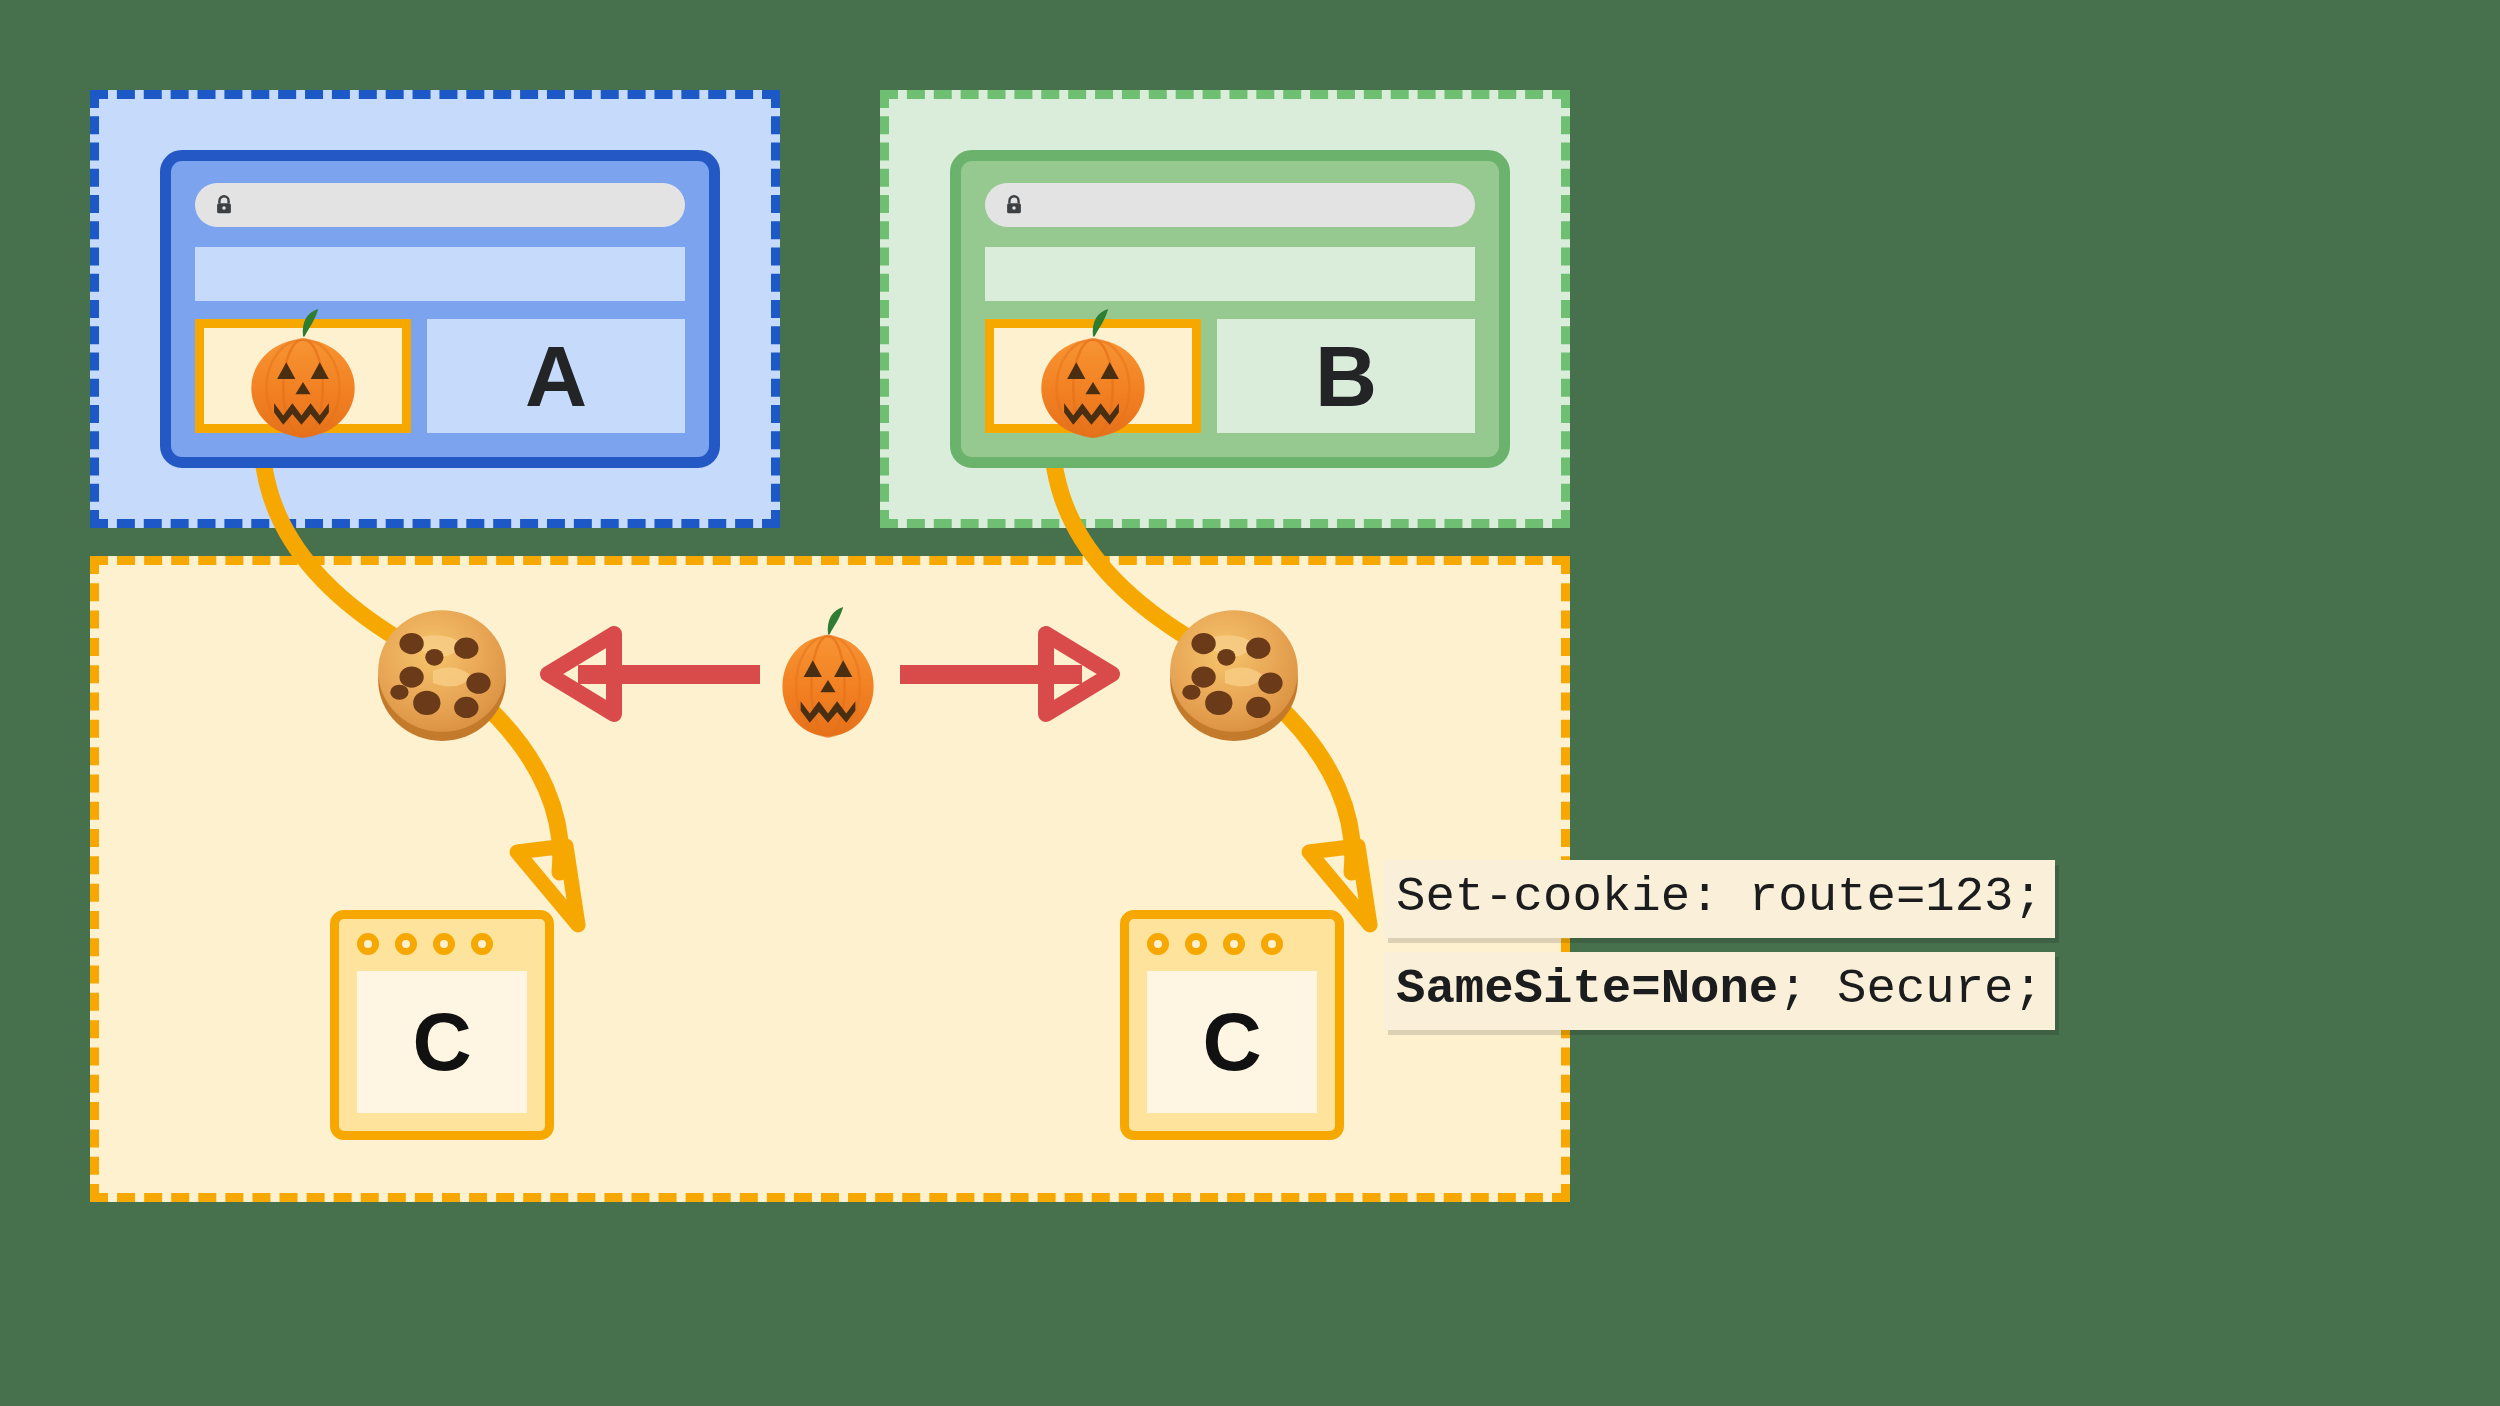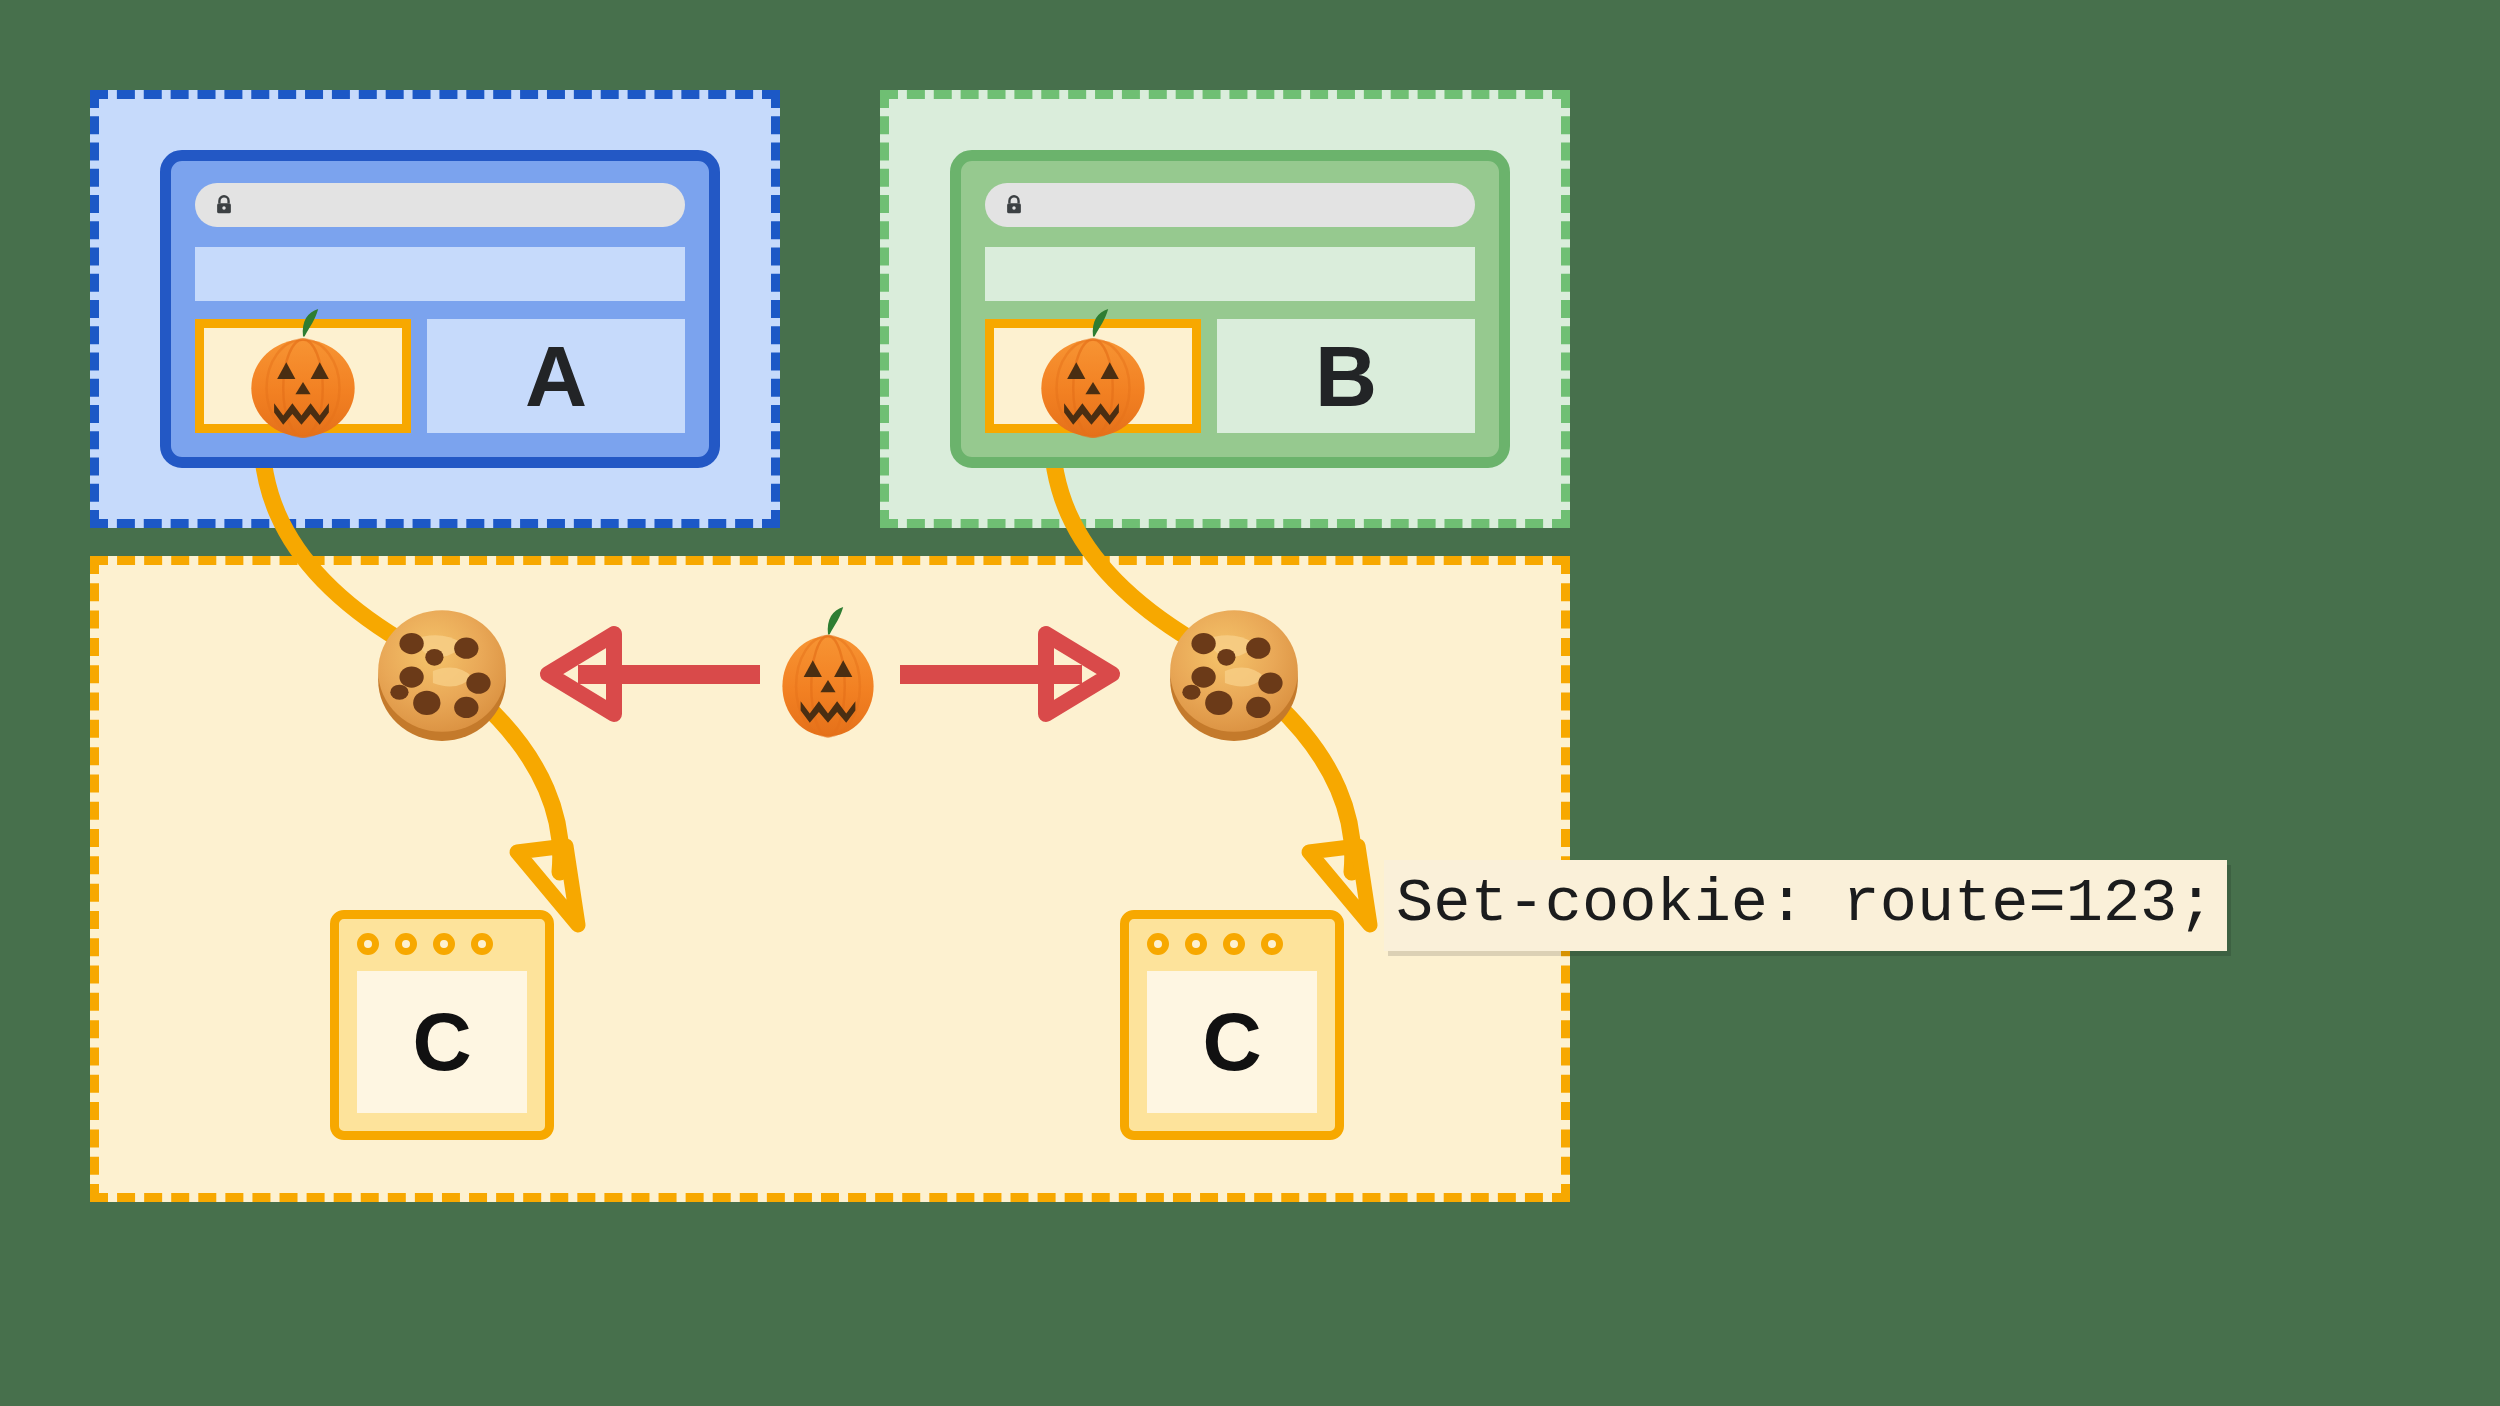--- a/index.html
+++ b/index.html
@@ -51,21 +51,21 @@
   .server.right{left:1120px;top:910px;}
   .server-dots{position:absolute;left:18px;top:14px;display:flex;gap:16px;}
   .dot{width:22px;height:22px;border-radius:50%;background:#FDF1D0;
     box-sizing:border-box;border:7px solid #F7A800;}
   .server-screen{position:absolute;left:18px;right:18px;top:52px;bottom:18px;
     background:#FEF6E2;display:flex;align-items:center;justify-content:center;}
   .server-letter{font-size:82px;font-weight:700;color:#111;line-height:1;}
 
   
   .codebox{position:absolute;background:#FAF0D9;color:#1B1C1D;
-    font-family:"Liberation Mono", monospace;font-size:62px;
+    font-family:"Liberation Mono", monospace;font-size:49px;
     line-height:1;padding:13px 12px 16px 12px;white-space:pre;
     box-shadow:4px 5px 0 rgba(0,0,0,0.13);}
   .codebox.l1{left:1384px;top:860px;}
   .codebox.l2{left:1384px;top:952px;}
   .codebox b{font-weight:700;}
 
   
   .art{position:absolute;}
   .pumpkin-iframe{width:152px;height:152px;}
   .pumpkin-mid{left:752px;top:598px;width:152px;height:152px;}
@@ -240,14 +240,15 @@
       <span class="dot"></span>
       <span class="dot"></span>
       <span class="dot"></span>
     </div>
     <div class="server-screen">
       <span class="server-letter">C</span>
     </div>
   </div>
 
   <div class="codebox l1">Set-cookie: route=123;</div>
+  <div class="codebox l2"><b>SameSite=None</b><span>; Secure;</span></div>
 
 </div>
 
 </body></html>

